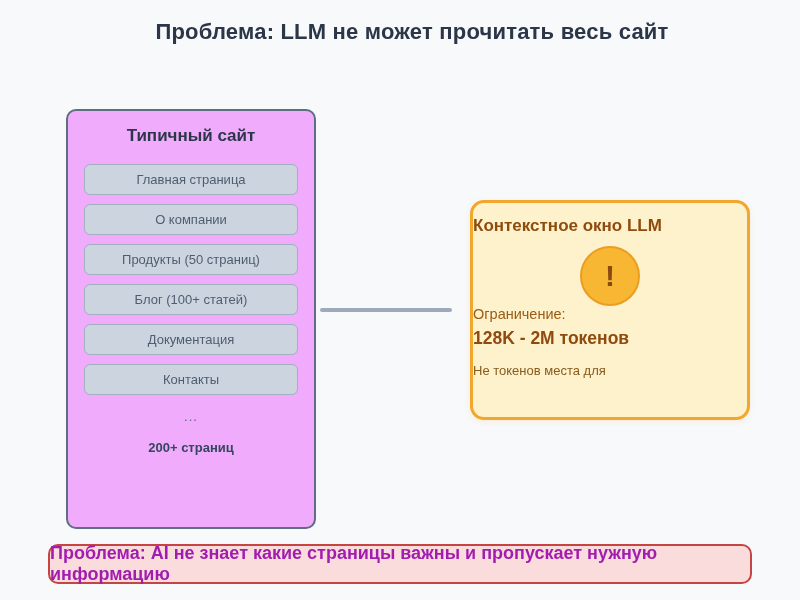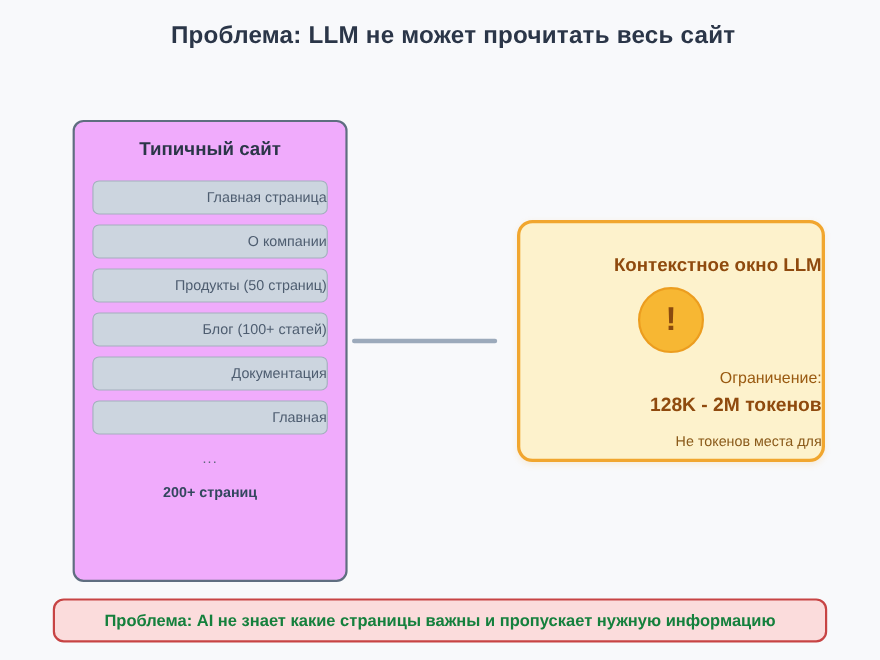--- a/index.html
+++ b/index.html
@@ -40,21 +40,21 @@
   .site-item {
     width: 214px;
     height: 31px;
     margin: 0 auto 9px auto;
     background: #ccd5df;
     border: 1px solid #a3b0bd;
     border-radius: 6px;
     font-size: 13px;
     color: #4e5d70;
     line-height: 29px;
-    text-align: right;
+    text-align: center;
   }
   .site-ellipsis {
     margin-top: 14px;
     font-size: 13px;
     color: #5b6878;
     letter-spacing: 1px;
   }
   .site-total {
     margin-top: 16px;
     font-size: 13px;
@@ -70,22 +70,22 @@
     border-radius: 2px;
   }
   
   .context-box {
     position: absolute;
     left: 470px; top: 200px;
     width: 280px; height: 220px;
     background: #fdf2cc;
     border: 3px solid #f1a62e;
     border-radius: 14px;
-    text-align: right;
-    padding-top: 28px;
+    text-align: left;
+    padding-top: 13px;
     box-shadow: 0 2px 6px rgba(241, 166, 46, 0.15);
   }
   .ctx-title {
     font-size: 17px;
     font-weight: bold;
     color: #8f4a0e;
   }
   .warn-circle {
     width: 60px; height: 60px;
     margin: 10px auto 0 auto;
@@ -96,21 +96,20 @@
     align-items: center;
     justify-content: center;
   }
   .warn-glyph {
     font-size: 30px;
     font-weight: bold;
     color: #8a4a0f;
     line-height: 1;
   }
   .limit-label {
-    margin-top: 15px;
     font-size: 14.5px;
     color: #9a5b12;
   }
   .limit-value {
     margin-top: 6px;
     font-size: 17.5px;
     font-weight: bold;
     color: #8f4a0e;
   }
   .ctx-note {
@@ -125,40 +124,40 @@
     left: 48px; top: 544px;
     width: 704px; height: 40px;
     background: #fbdcdc;
     border: 2px solid #c74444;
     border-radius: 10px;
     display: flex;
     align-items: center;
     justify-content: center;
   }
   .problem-banner-text {
-    font-size: 15px;
+    font-size: 18px;
     font-weight: bold;
-    color: #15803d;
+    color: #a21caf;
   }
 </style>
 </head>
 <body>
 
 <div>
 
   <h1 class="page-title">Проблема: LLM не может прочитать весь сайт</h1>
 
   <div class="site-box">
     <div class="site-title">Типичный сайт</div>
     <div class="site-item">Главная страница</div>
     <div class="site-item">О компании</div>
     <div class="site-item">Продукты (50 страниц)</div>
     <div class="site-item">Блог (100+ статей)</div>
     <div class="site-item">Документация</div>
-    <div class="site-item">Главная</div>
+    <div class="site-item">Контакты</div>
     <div class="site-ellipsis">...</div>
     <div class="site-total">200+ страниц</div>
   </div>
 
   <div class="connector"></div>
 
   <div class="context-box">
     <div class="ctx-title">Контекстное окно LLM</div>
     <div class="warn-circle">
       <span class="warn-glyph">!</span>

